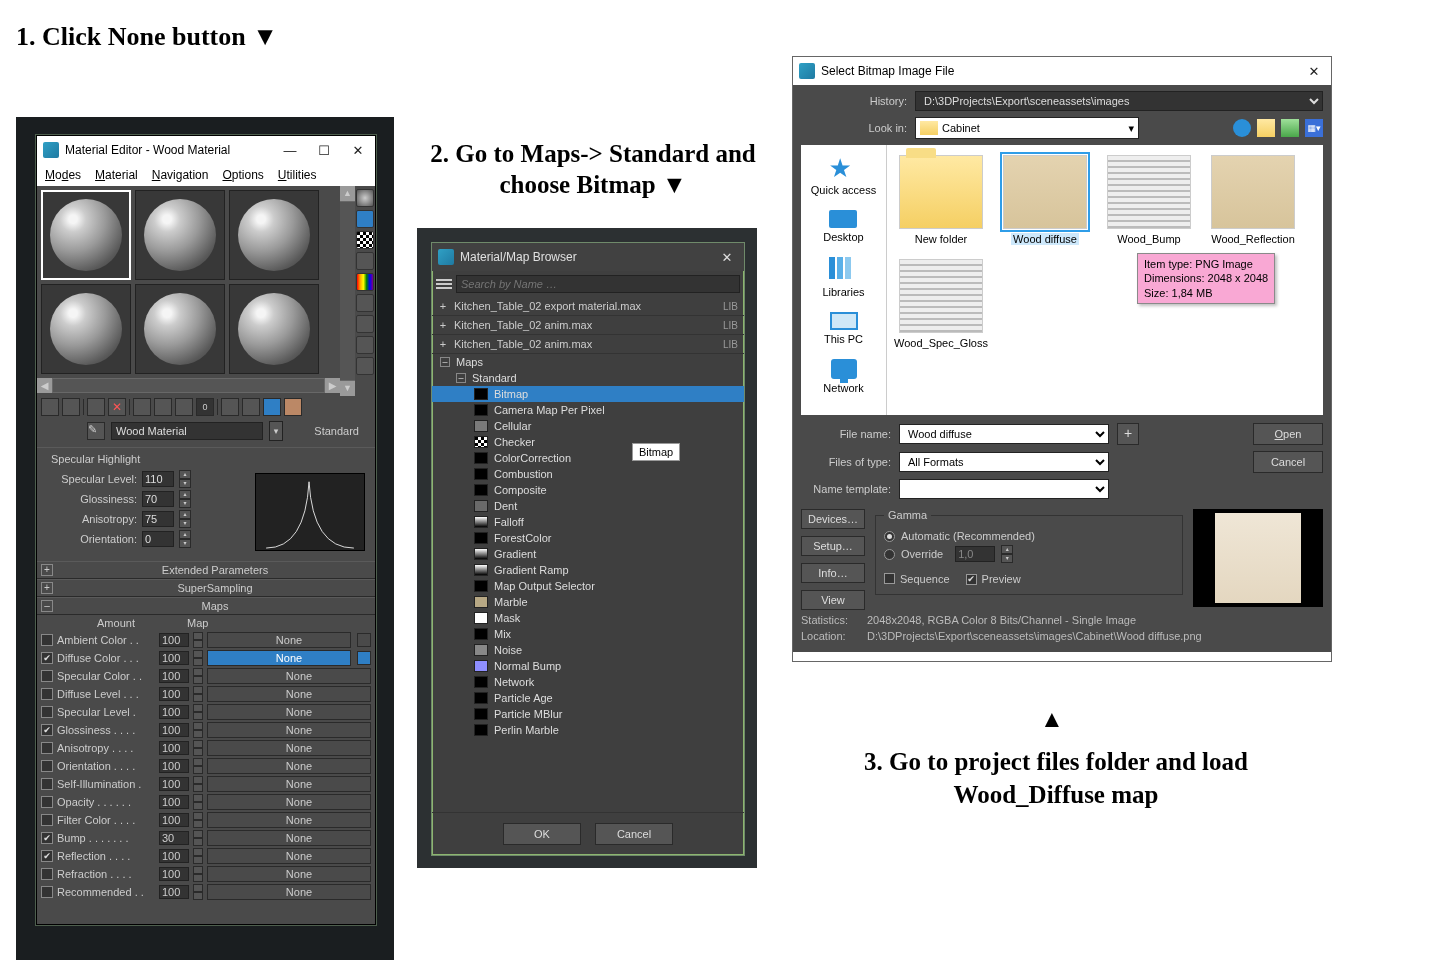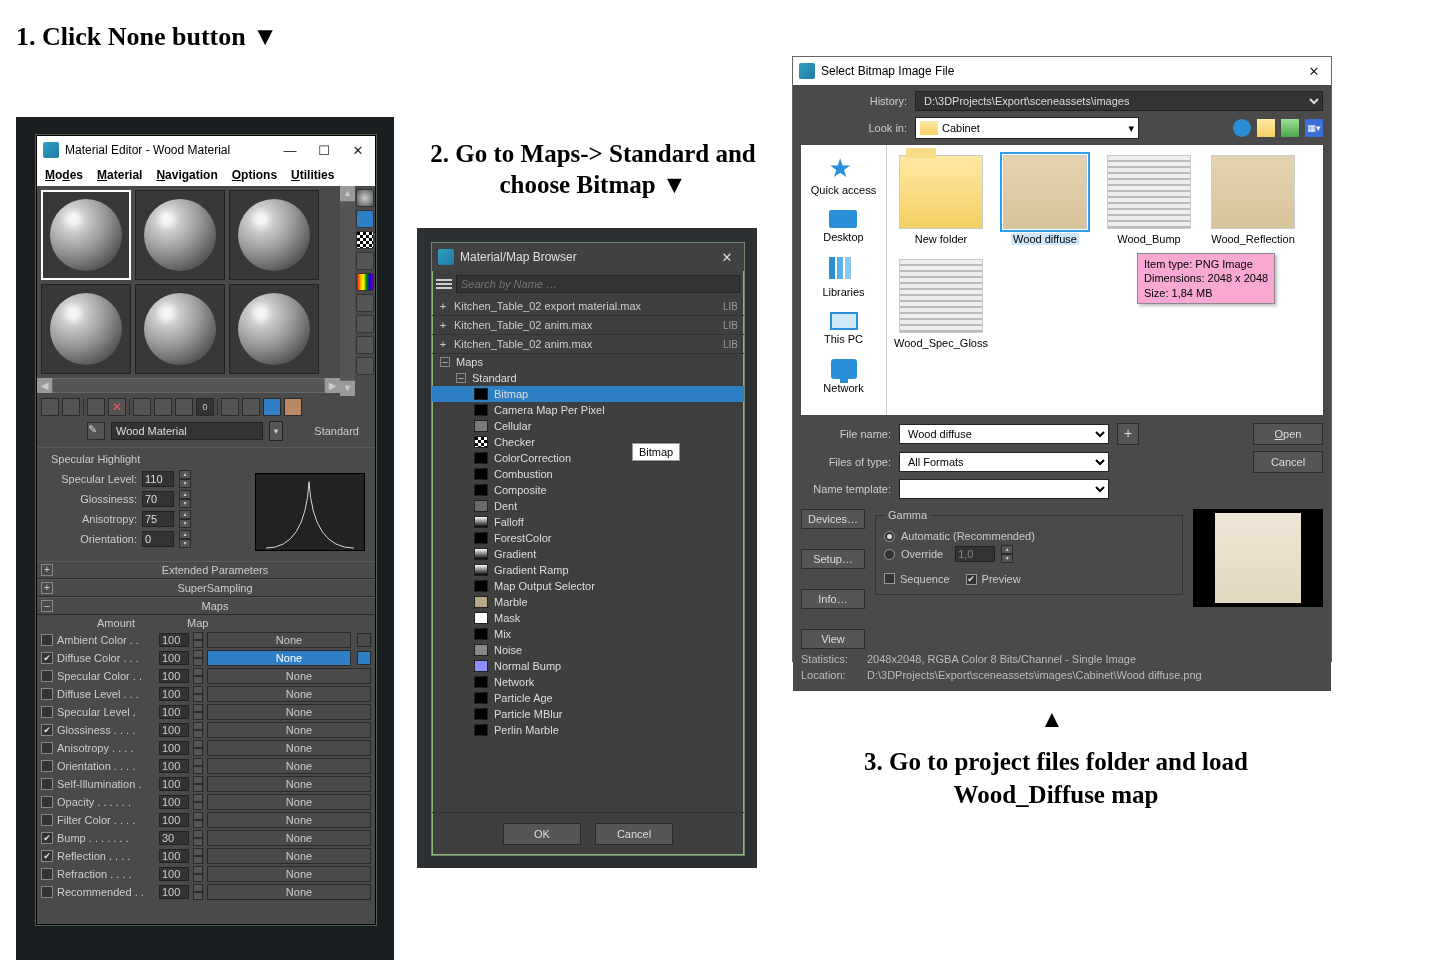--- a/index.html
+++ b/index.html
@@ -3,21 +3,21 @@
 <meta charset="utf-8">
 <style>
   * { box-sizing: border-box; font-family: "Segoe UI", Arial, sans-serif; }
   body { margin:0; padding:0; width:1440px; height:960px; background:#fff; position:relative; overflow:hidden;}
   .instr { position:absolute; font-family: Georgia, "Times New Roman", serif; font-weight:bold; color:#000; }
   .win { position:absolute; border:1px solid #000; box-shadow:0 0 0 1px #4d5e4d; }
   .titlebar { height:28px; background:#fff; display:flex; align-items:center; font-size:12px; color:#000;}
   .tb-icon { width:16px; height:16px; margin:0 6px; background:linear-gradient(135deg,#2fa0c5,#1f7aa2); border-radius:2px;}
   .tb-spacer { flex:1;}
   .tb-btn { width:34px; height:28px; display:flex; align-items:center; justify-content:center; font-size:13px; color:#222;}
-  .menubar { height:22px; background:#fff; display:flex; gap:14px; padding:0 8px; font-size:12px; align-items:center;font-weight:bold;}
+  .menubar { height:22px; background:#fff; display:flex; gap:14px; padding:0 8px; font-size:12px; align-items:center;}
   .menubar span u { text-decoration:underline;}
   .panel { background:#4a4a4a; color:#ccc; font-size:11px;}
   .slot { width:90px; height:90px; background:#383838; border:1px solid #222; display:flex; align-items:center; justify-content:center; position:relative;}
   .sphere { width:72px; height:72px; border-radius:50%; background:radial-gradient(circle at 32% 28%, #f5f5f5 0 6%, #ccc 18%, #9a9a9a 45%, #5a5a5a 75%, #333 100%);}
   .active-slot { outline:2px solid #fff; outline-offset:-2px;}
   .vscroll { width:15px; background:#686868;}
   .hscroll { height:15px; background:#686868; display:flex; align-items:center; justify-content:space-between;}
   .hscroll .arrow { width:15px; height:15px; background:#9a9a9a; text-align:center; font-size:10px; line-height:15px;}
   .tool-col { width:20px; display:flex; flex-direction:column; gap:3px; padding-top:3px; align-items:center;}
   .tool-ico { width:18px; height:18px; background:#555; border:1px solid #333; border-radius:2px;}
@@ -89,21 +89,21 @@
   .thumbs { flex:1; display:flex; flex-wrap:wrap; align-content:flex-start; gap:14px 12px; padding:10px 8px; position:relative;}
   .thumb { width:92px; display:flex; flex-direction:column; align-items:center; gap:4px; font-size:11px; color:#000;}
   .thumb .img { width:84px; height:74px; border:1px solid #ccc;}
   .thumb.sel .img { outline:2px solid #2f9de8; outline-offset:1px;}
   .thumb.sel .cap { background:#cde8fb; padding:0 2px;}
   .wood { background:linear-gradient(#e4d3b0,#d7c49b);}
   .lines { background:repeating-linear-gradient(0deg,#bbb 0 2px,#eee 2px 6px);}
   .folder-ico { background:linear-gradient(#ffe9a3,#f5cf63); position:relative;}
   .folder-ico::before { content:""; position:absolute; top:-8px; left:6px; width:30px; height:10px; background:#f8dd86; border-radius:2px 2px 0 0;}
   .ftooltip { position:absolute; left:250px; top:108px; background:#f9a8d4; border:1px solid #8a8a8a; padding:3px 6px; font-size:11px; color:#000; line-height:1.3; box-shadow:2px 2px 3px rgba(0,0,0,0.25);}
-  .side-btns { display:flex; flex-direction:column; gap:20px; width:64px;}
+  .side-btns { display:flex; flex-direction:column; gap:7px; width:64px;}
   .side-btns button { height:20px; background:#555; color:#ddd; border:1px solid #2a2a2a; font-size:11px;}
   .gamma-box { border:1px solid #333; padding:6px 8px; flex:1;}
   .gamma-box legend { font-size:11px; color:#ccc; padding:0 4px;}
   .radio-row { display:flex; align-items:center; gap:6px; font-size:11px; margin:3px 0;}
   .radio-row .r { width:11px; height:11px; border:1px solid #999; border-radius:50%; background:#333; display:flex; align-items:center; justify-content:center;}
   .radio-row .r.on::after { content:""; width:5px; height:5px; border-radius:50%; background:#ddd;}
   .chk { width:11px; height:11px; border:1px solid #999; background:#333; display:inline-flex; align-items:center; justify-content:center; font-size:9px; color:#ddd;}
   .chk.on::after { content:"✔";}
   .preview-sw { width:130px; height:98px; background:#000; display:flex; align-items:center; justify-content:center;}
   .preview-sw .inner { width:86px; height:90px; background:linear-gradient(#efe6d6,#e4d7c0);}

